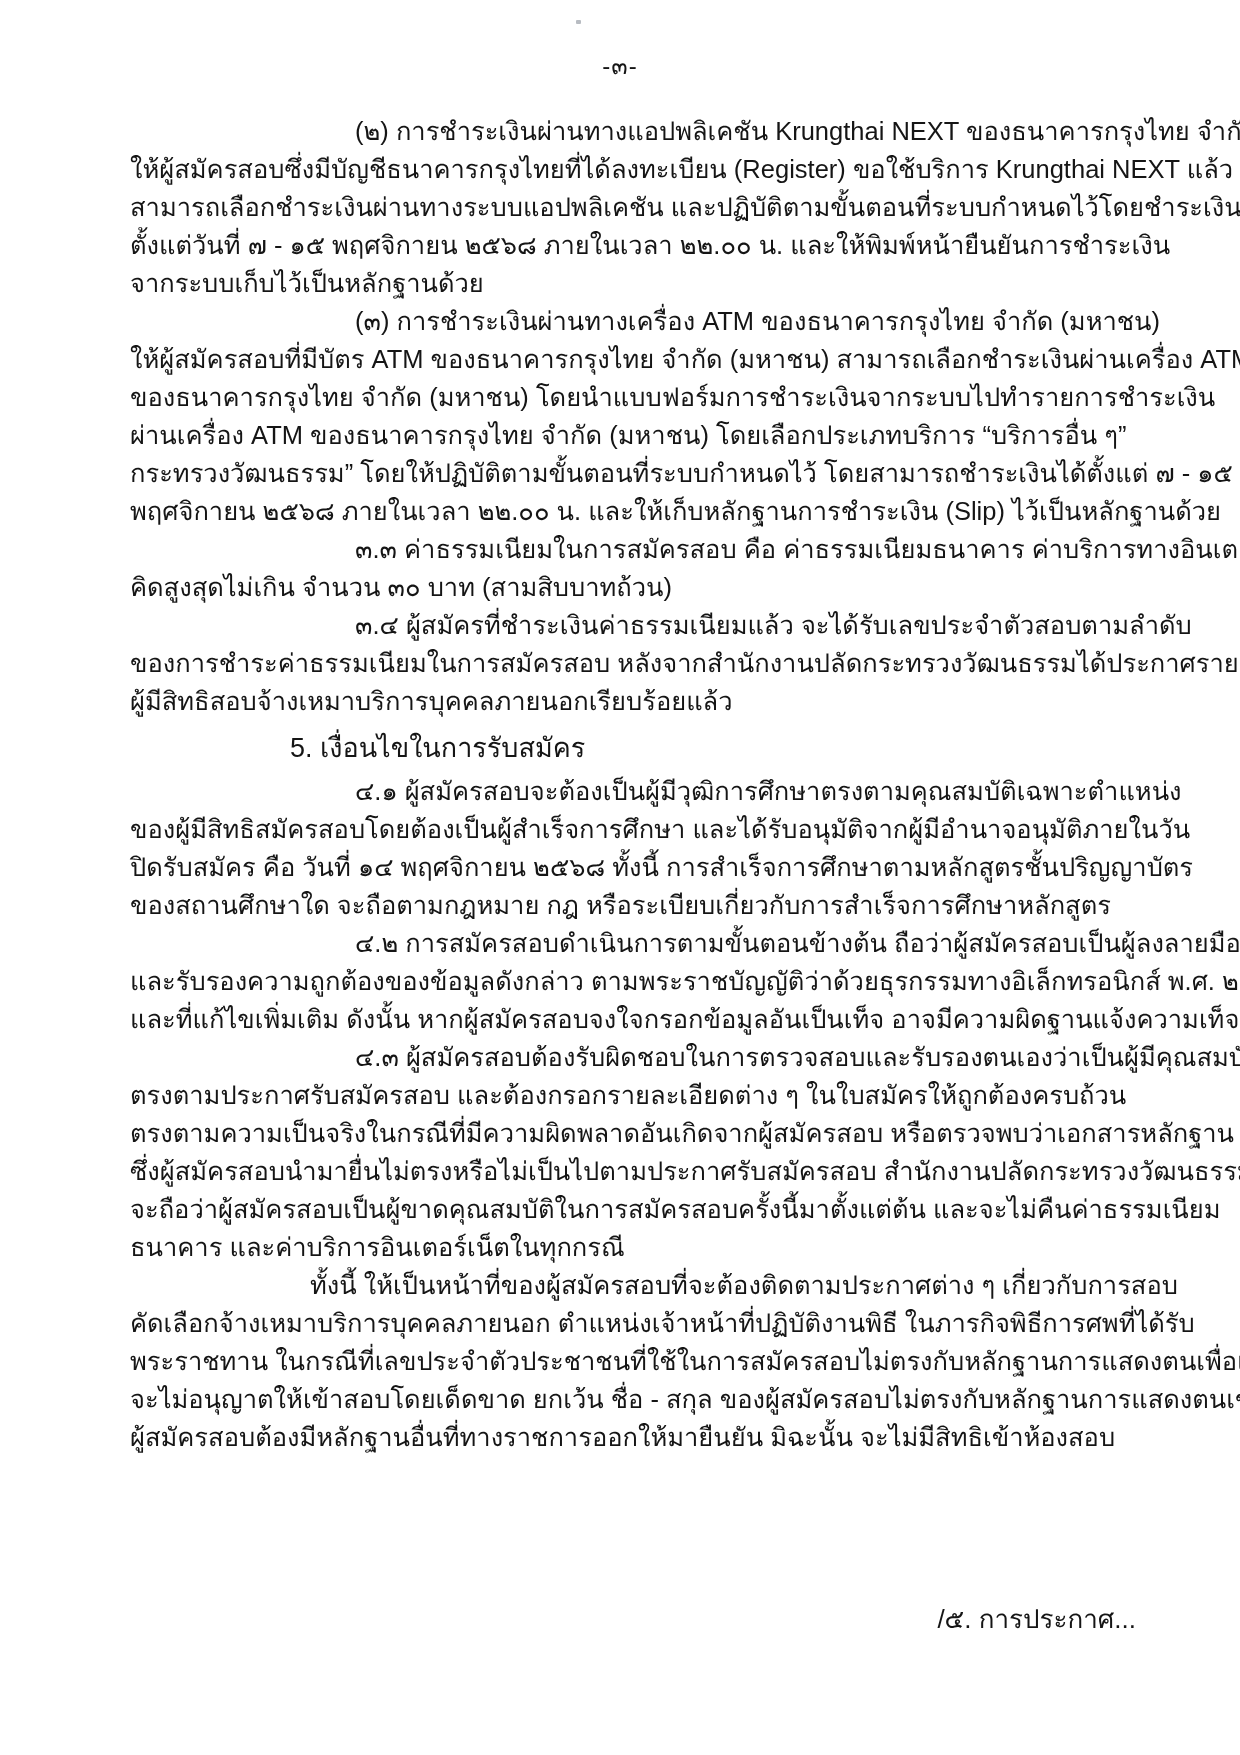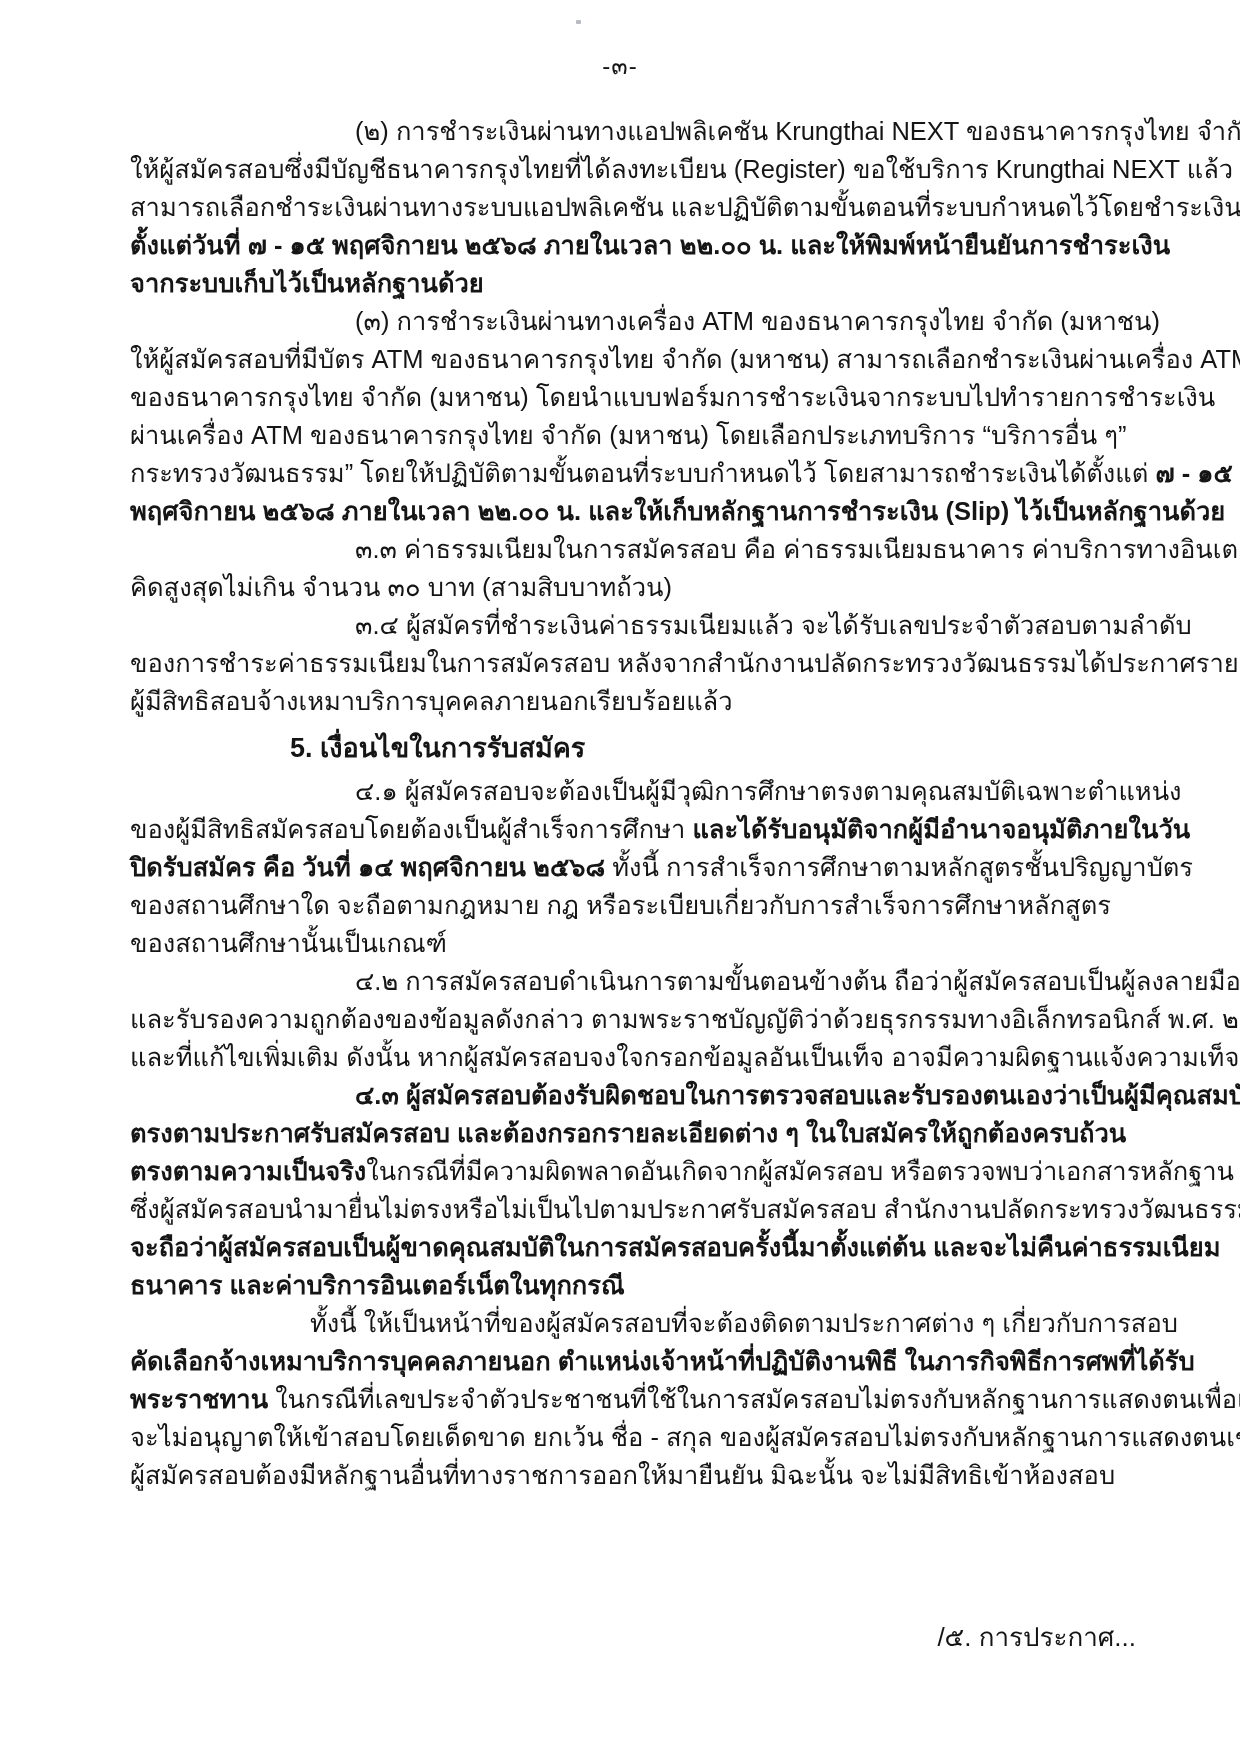--- a/index.html
+++ b/index.html
@@ -27,31 +27,30 @@
     position:absolute;left:130px;top:112px;width:985px;
   }
   .para{margin:0;}
   .line{
     font-size:25.5px;
     line-height:38px;
     white-space:nowrap;
   }
   .indent-a{padding-left:225px;}
   .indent-b{padding-left:180px;}
-  .b{font-weight:bold;}
+  .b{font-weight:normal;}
   .para.heading{margin:9px 0 5px 0;}
   .para.heading .line{
     font-weight:bold;
     font-size:27px;
     padding-left:160px;
   }
   .footer{
     position:absolute;top:1598px;right:104px;
     font-size:26px;
-    margin-top:18px;
   }
 </style>
 </head>
 <body>
 
 <div class="page">
   <div class="scan-dot"></div>
   <div class="page-num">-๓-</div>
   <div class="content">
       <div class="para body">
@@ -79,21 +78,20 @@
         <div class="line"><span>ผู้มีสิทธิสอบจ้างเหมาบริการบุคคลภายนอกเรียบร้อยแล้ว</span></div>
       </div>
       <div class="para heading">
         <div class="line"><span class="b">5. เงื่อนไขในการรับสมัคร</span></div>
       </div>
       <div class="para body">
         <div class="line indent-a"><span>๔.๑ ผู้สมัครสอบจะต้องเป็นผู้มีวุฒิการศึกษาตรงตามคุณสมบัติเฉพาะตำแหน่ง</span></div>
         <div class="line"><span>ของผู้มีสิทธิสมัครสอบโดยต้องเป็นผู้สำเร็จการศึกษา </span><span class="b">และได้รับอนุมัติจากผู้มีอำนาจอนุมัติภายในวัน</span></div>
         <div class="line"><span class="b">ปิดรับสมัคร คือ วันที่ ๑๔ พฤศจิกายน ๒๕๖๘ </span><span>ทั้งนี้ การสำเร็จการศึกษาตามหลักสูตรชั้นปริญญาบัตร</span></div>
         <div class="line"><span>ของสถานศึกษาใด จะถือตามกฎหมาย กฎ หรือระเบียบเกี่ยวกับการสำเร็จการศึกษาหลักสูตร</span></div>
-        <div class="line"><span>ของสถานศึกษานั้นเป็นเกณฑ์</span></div>
       </div>
       <div class="para body">
         <div class="line indent-a"><span>๔.๒ การสมัครสอบดำเนินการตามขั้นตอนข้างต้น ถือว่าผู้สมัครสอบเป็นผู้ลงลายมือชื่อ</span></div>
         <div class="line"><span>และรับรองความถูกต้องของข้อมูลดังกล่าว ตามพระราชบัญญัติว่าด้วยธุรกรรมทางอิเล็กทรอนิกส์ พ.ศ. ๒๕๔๔</span></div>
         <div class="line"><span>และที่แก้ไขเพิ่มเติม ดังนั้น หากผู้สมัครสอบจงใจกรอกข้อมูลอันเป็นเท็จ อาจมีความผิดฐานแจ้งความเท็จ</span></div>
       </div>
       <div class="para body">
         <div class="line indent-a"><span class="b">๔.๓ ผู้สมัครสอบต้องรับผิดชอบในการตรวจสอบและรับรองตนเองว่าเป็นผู้มีคุณสมบัติ</span></div>
         <div class="line"><span class="b">ตรงตามประกาศรับสมัครสอบ และต้องกรอกรายละเอียดต่าง ๆ ในใบสมัครให้ถูกต้องครบถ้วน</span></div>
         <div class="line"><span class="b">ตรงตามความเป็นจริง</span><span>ในกรณีที่มีความผิดพลาดอันเกิดจากผู้สมัครสอบ หรือตรวจพบว่าเอกสารหลักฐาน</span></div>

